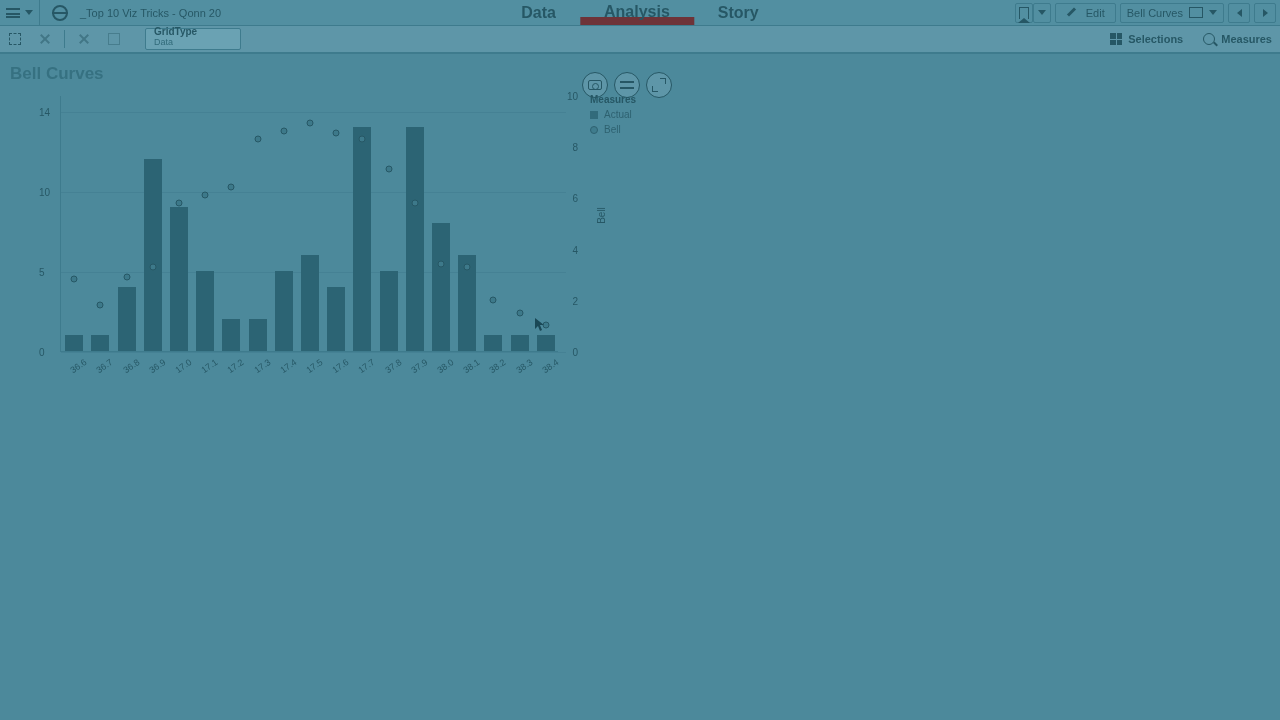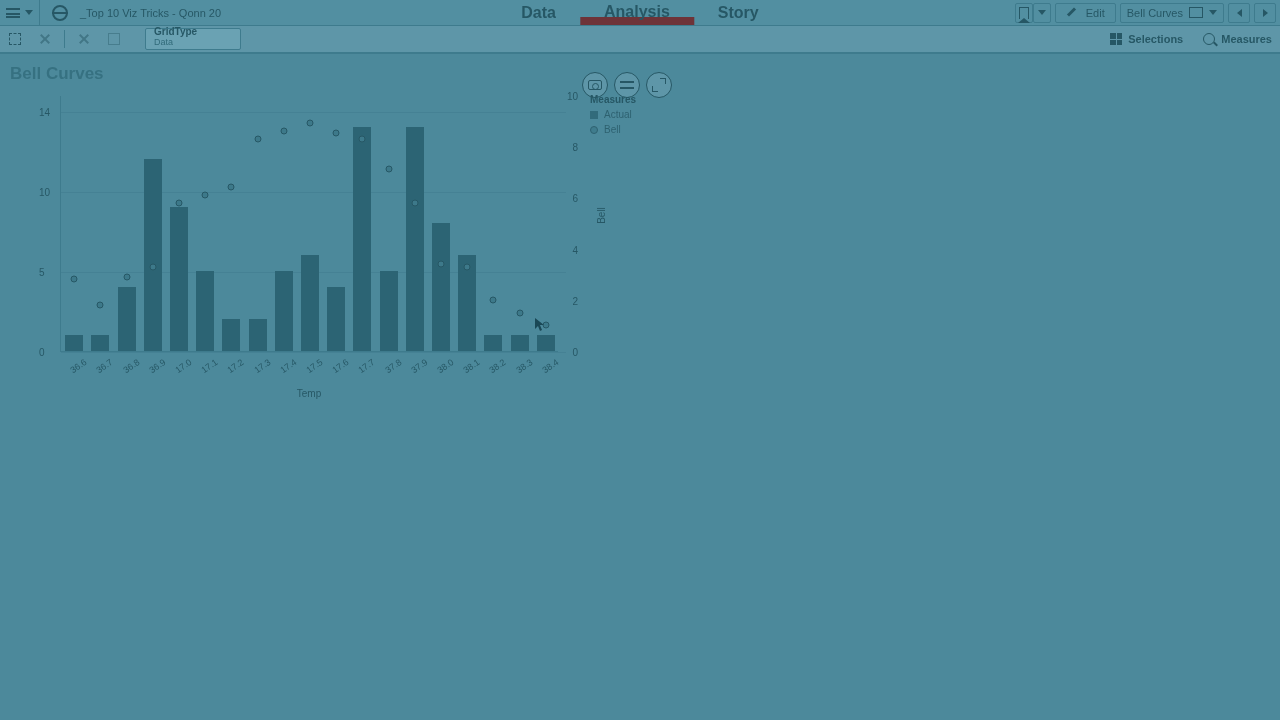--- a/index.html
+++ b/index.html
@@ -319,21 +319,20 @@
         <div class="tick-x" style="left: 327.632px;">37.8</div>
         <div class="tick-x" style="left: 353.842px;">37.9</div>
         <div class="tick-x" style="left: 380.053px;">38.0</div>
         <div class="tick-x" style="left: 406.263px;">38.1</div>
         <div class="tick-x" style="left: 432.474px;">38.2</div>
         <div class="tick-x" style="left: 458.684px;">38.3</div>
         <div class="tick-x" style="left: 484.895px;">38.4</div>
       </div>
     <div class="axis-l">Actual</div>
     <div class="axis-r" style="right:-44px;">Bell</div>
-    <div class="axis-x">Temp</div>
   </div>
 </div>
 
 <div class="legend">
   <div class="hd">Measures</div>
   <div class="row">
     <span class="sw-sq"></span>
     <span>Actual</span>
   </div>
   <div class="row">

